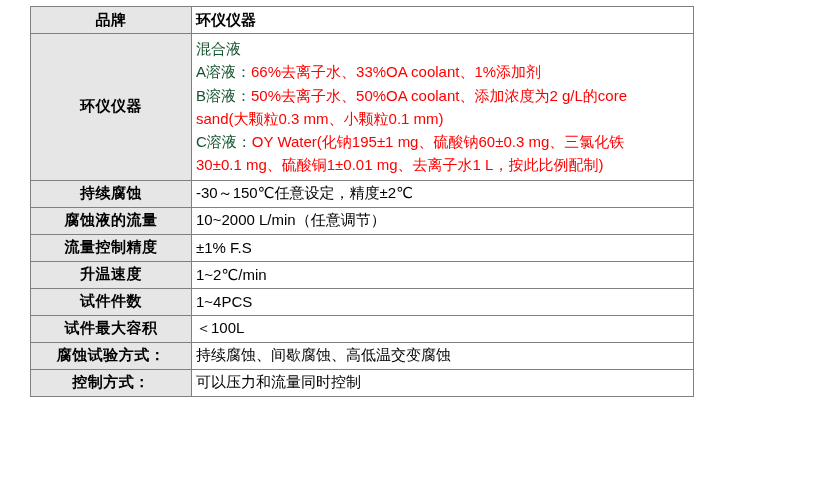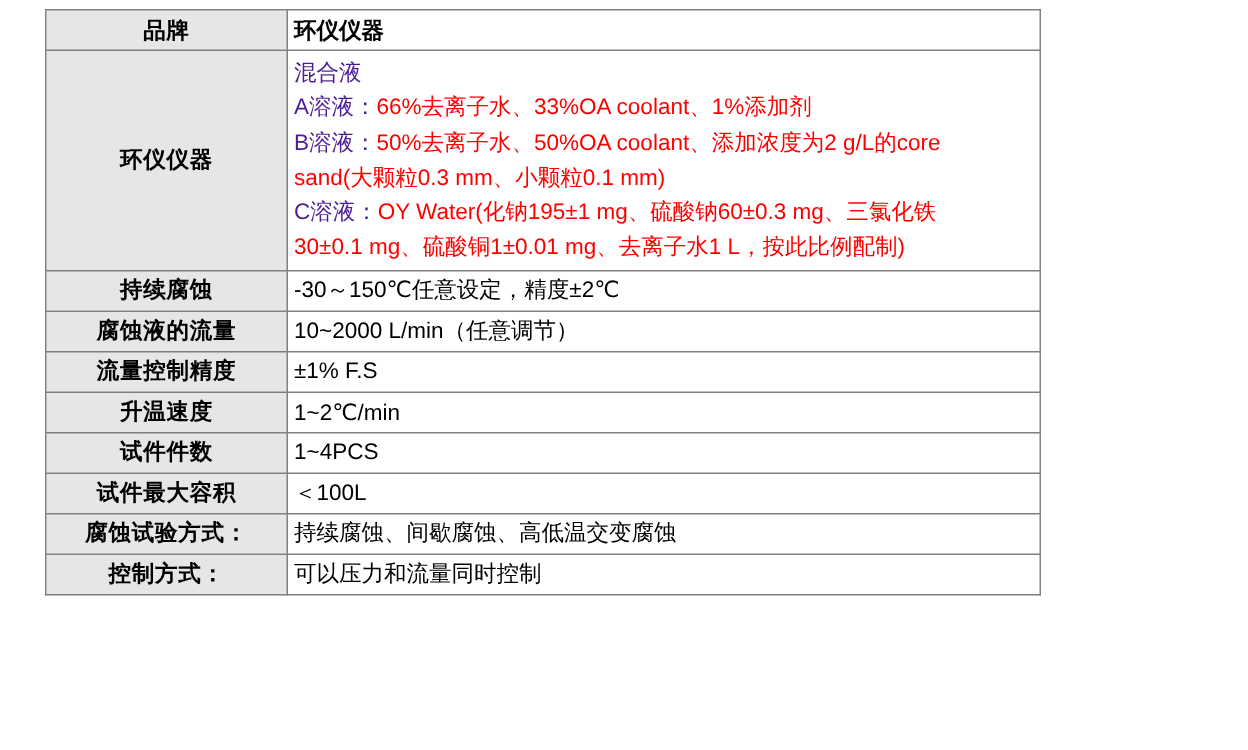--- a/index.html
+++ b/index.html
@@ -58,21 +58,21 @@
     padding: 6px 8px;
   }
   .media-line {
     display: block;
     white-space: nowrap;
   }
   .red {
     color: #ff0000;
   }
   .black {
-    color: #4c1d95;
+    color: #14532d;
   }
   .row-h {
     height: 27px;
   }
 </style>
 </head>
 <body>
 
 <div class="sheet">
   <table class="spec">

